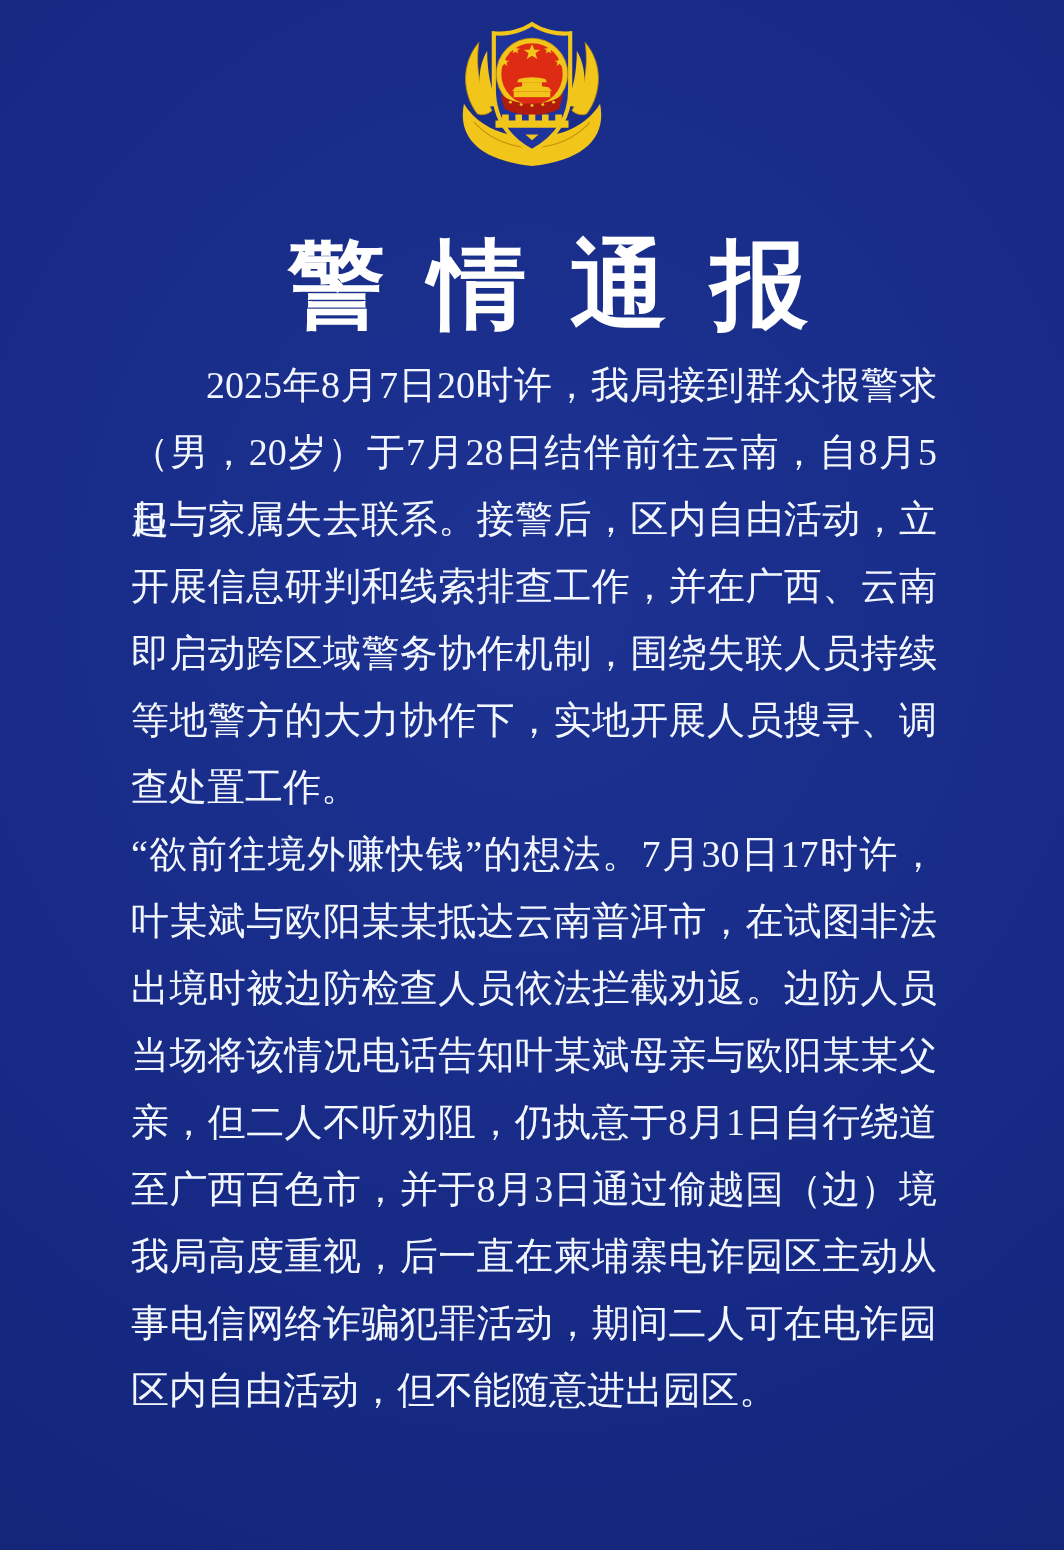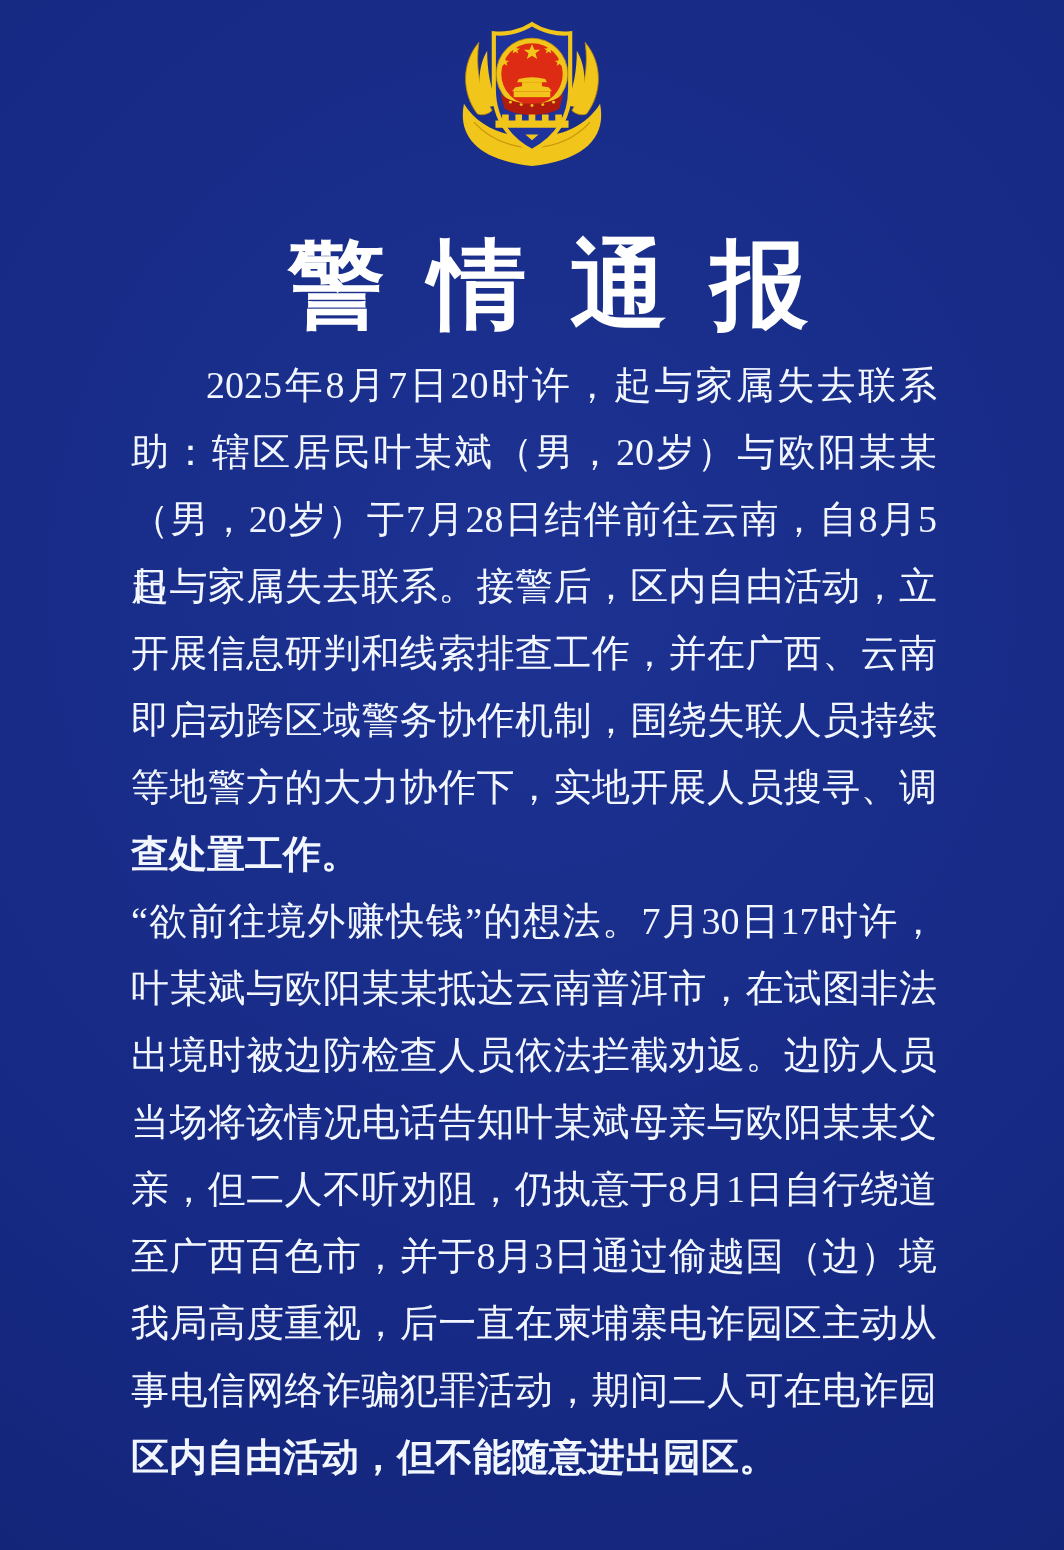--- a/index.html
+++ b/index.html
@@ -40,21 +40,21 @@
   }
   .body{
     position:absolute;top:352px;left:131px;width:806px;
     color:var(--ink);font-size:38px;
   }
   .line{
     height:67px;line-height:67px;
     text-align:justify;text-align-last:justify;
   }
   .line.indent{text-indent:75px;}
-  .line.endline{text-align:left;text-align-last:left;font-weight:bold;}
+  .line.endline{text-align:left;text-align-last:left;}
 </style>
 </head>
 <body>
 
 <div class="page">
 
   <div class="emblem">
     <svg viewBox="0 0 200 190" xmlns="http://www.w3.org/2000/svg" aria-hidden="true">
 
       <path class="gold" d="M18 108 C10 148 36 176 100 183 C164 176 190 148 182 108 C166 134 136 148 100 148 C64 148 34 134 18 108 Z"></path>
@@ -98,22 +98,21 @@
 
       <path class="gold" d="M56 128 h8 v-7 h8 v7 h8 v-7 h8 v7 h8 v-7 h8 v7 h8 v-7 h8 v7 h8 v-7 h8 v7 h8 v9 H56 Z"></path>
       <path class="gold" d="M92 145 L100 152 L108 145 Z"></path>
     </svg>
   </div>
 
   <h1 class="title">警情通报</h1>
 
   <div class="body">
     <div class="para">
-      <div class="line indent">2025年8月7日20时许，起与家属失去联系</div>
-      <div class="line">助：辖区居民叶某斌（男，20岁）与欧阳某某</div>
+      <div class="line indent">2025年8月7日20时许，我局接到群众报警求</div>
       <div class="line">（男，20岁）于7月28日结伴前往云南，自8月5日</div>
       <div class="line">起与家属失去联系。接警后，区内自由活动，立</div>
       <div class="line">开展信息研判和线索排查工作，并在广西、云南</div>
       <div class="line">即启动跨区域警务协作机制，围绕失联人员持续</div>
       <div class="line">等地警方的大力协作下，实地开展人员搜寻、调</div>
       <div class="line endline">查处置工作。</div>
     </div>
     <div class="para">
       <div class="line">“欲前往境外赚快钱”的想法。7月30日17时许，</div>
       <div class="line">叶某斌与欧阳某某抵达云南普洱市，在试图非法</div>

